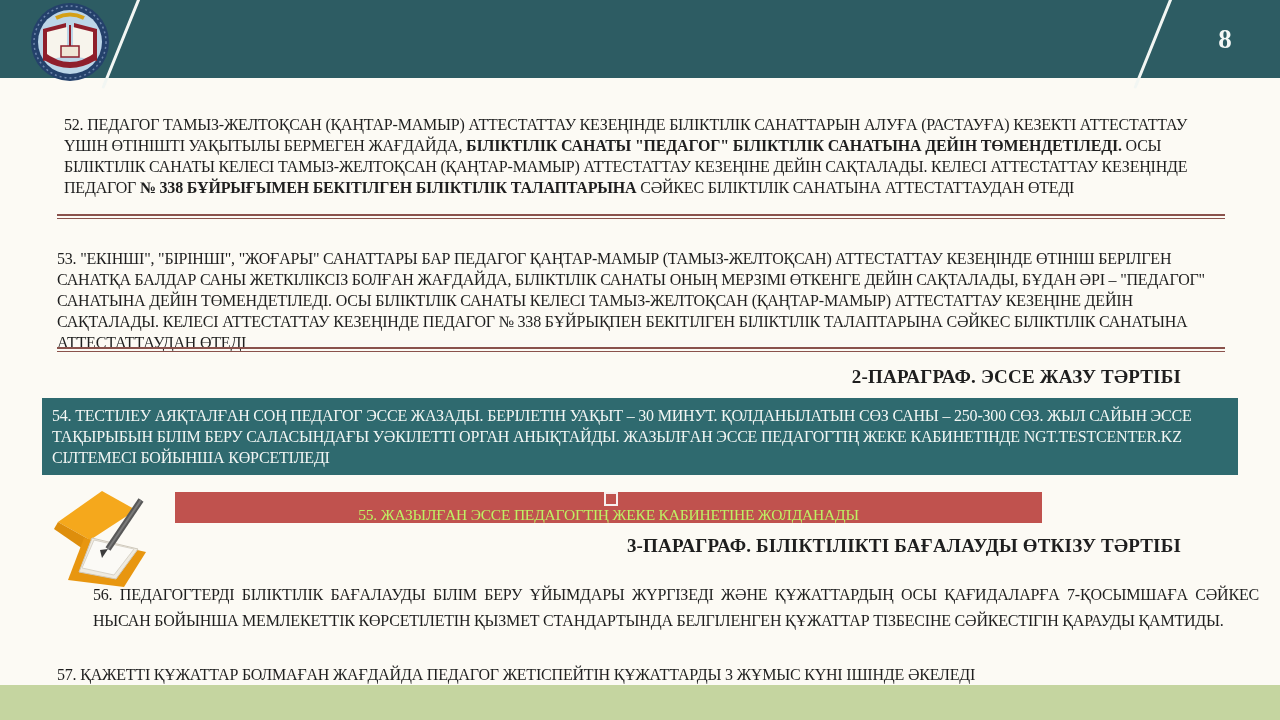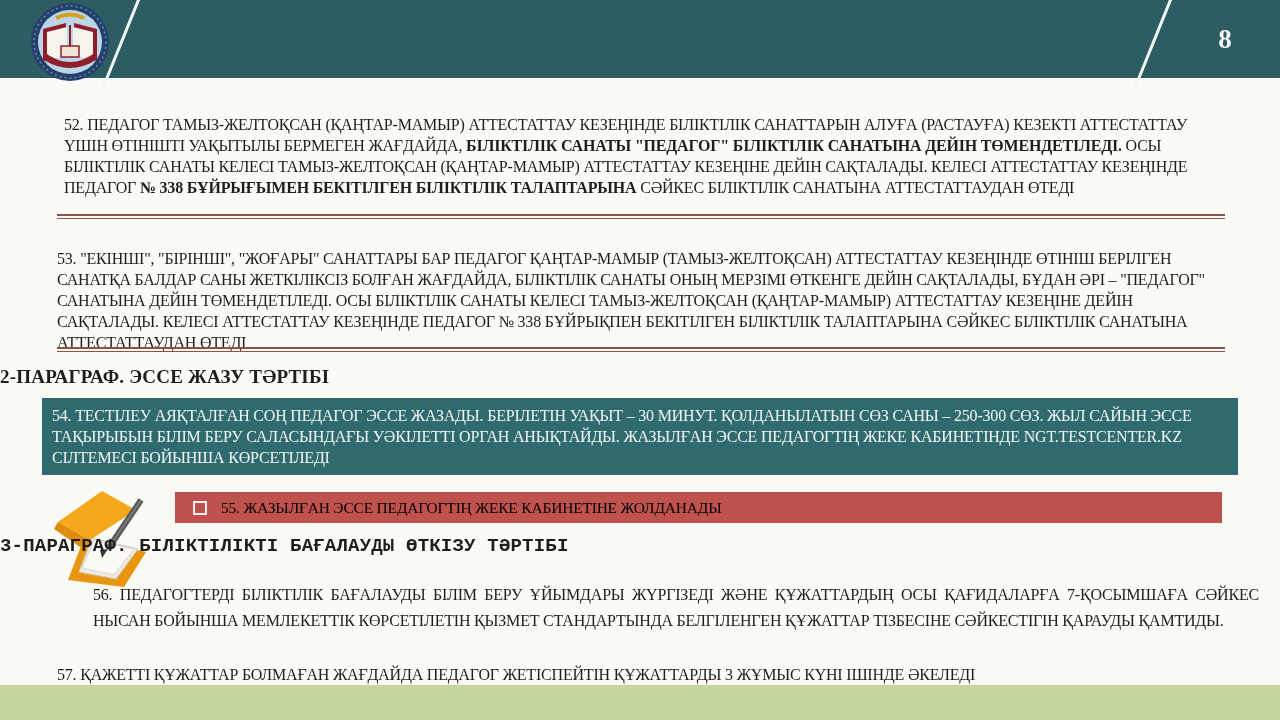--- a/index.html
+++ b/index.html
@@ -39,38 +39,38 @@
   .para b{font-weight:bold;}
   .p52{left:64px;top:98px;width:1168px;}
   .p53{left:57px;top:232px;width:1168px;}
   .rule{
     position:absolute;left:57px;width:1168px;height:2px;
     border-top:2px solid #8A524C;border-bottom:1px solid #8A524C;
   }
   .rule1{top:214px;}
   .rule2{top:347px;}
   .section-heading{
-    position:absolute;left:0;width:1181px;text-align:left;
+    position:absolute;left:0;width:1181px;text-align:right;
     color:#1E1E1E;font-weight:bold;font-size:19px;letter-spacing:0.2px;
   }
   .h2{top:366px;}
-  .h3{top:535px;font-family:Liberation Mono, monospace;}
+  .h3{top:535px;}
   
   .box54{
     position:absolute;left:42px;top:398px;width:1196px;
     background:#2F6A6F;color:#F2F6F4;
     padding:7px 10px;box-sizing:border-box;
     font-size:16px;line-height:21px;letter-spacing:-0.2px;
   }
   
   .icon55{position:absolute;left:48px;top:486px;width:110px;height:104px;}
   .redbar{
-    position:absolute;left:175px;top:492px;width:1047px;height:31px;
-    background:#C0524E;color:#000000;display:flex;align-items:center;
-    font-size:15.5px;letter-spacing:-0.2px;
+    position:absolute;left:175px;top:492px;width:867px;height:31px;
+    background:#C0524E;color:#bef264;display:flex;align-items:center;
+    font-size:15.5px;letter-spacing:-0.2px;flex-direction:column;
   }
   .sq-bullet{
     display:inline-block;width:10px;height:10px;margin:0 14px 0 18px;
     border:2px solid #F7EFEE;background:transparent;flex:0 0 auto;
   }
   
   .p56{left:57px;top:566px;width:1166px;line-height:26px;text-align:justify;margin-left:36px;}
   .p57{left:57px;top:648px;width:1166px;line-height:22px;}
   
   .footer{

